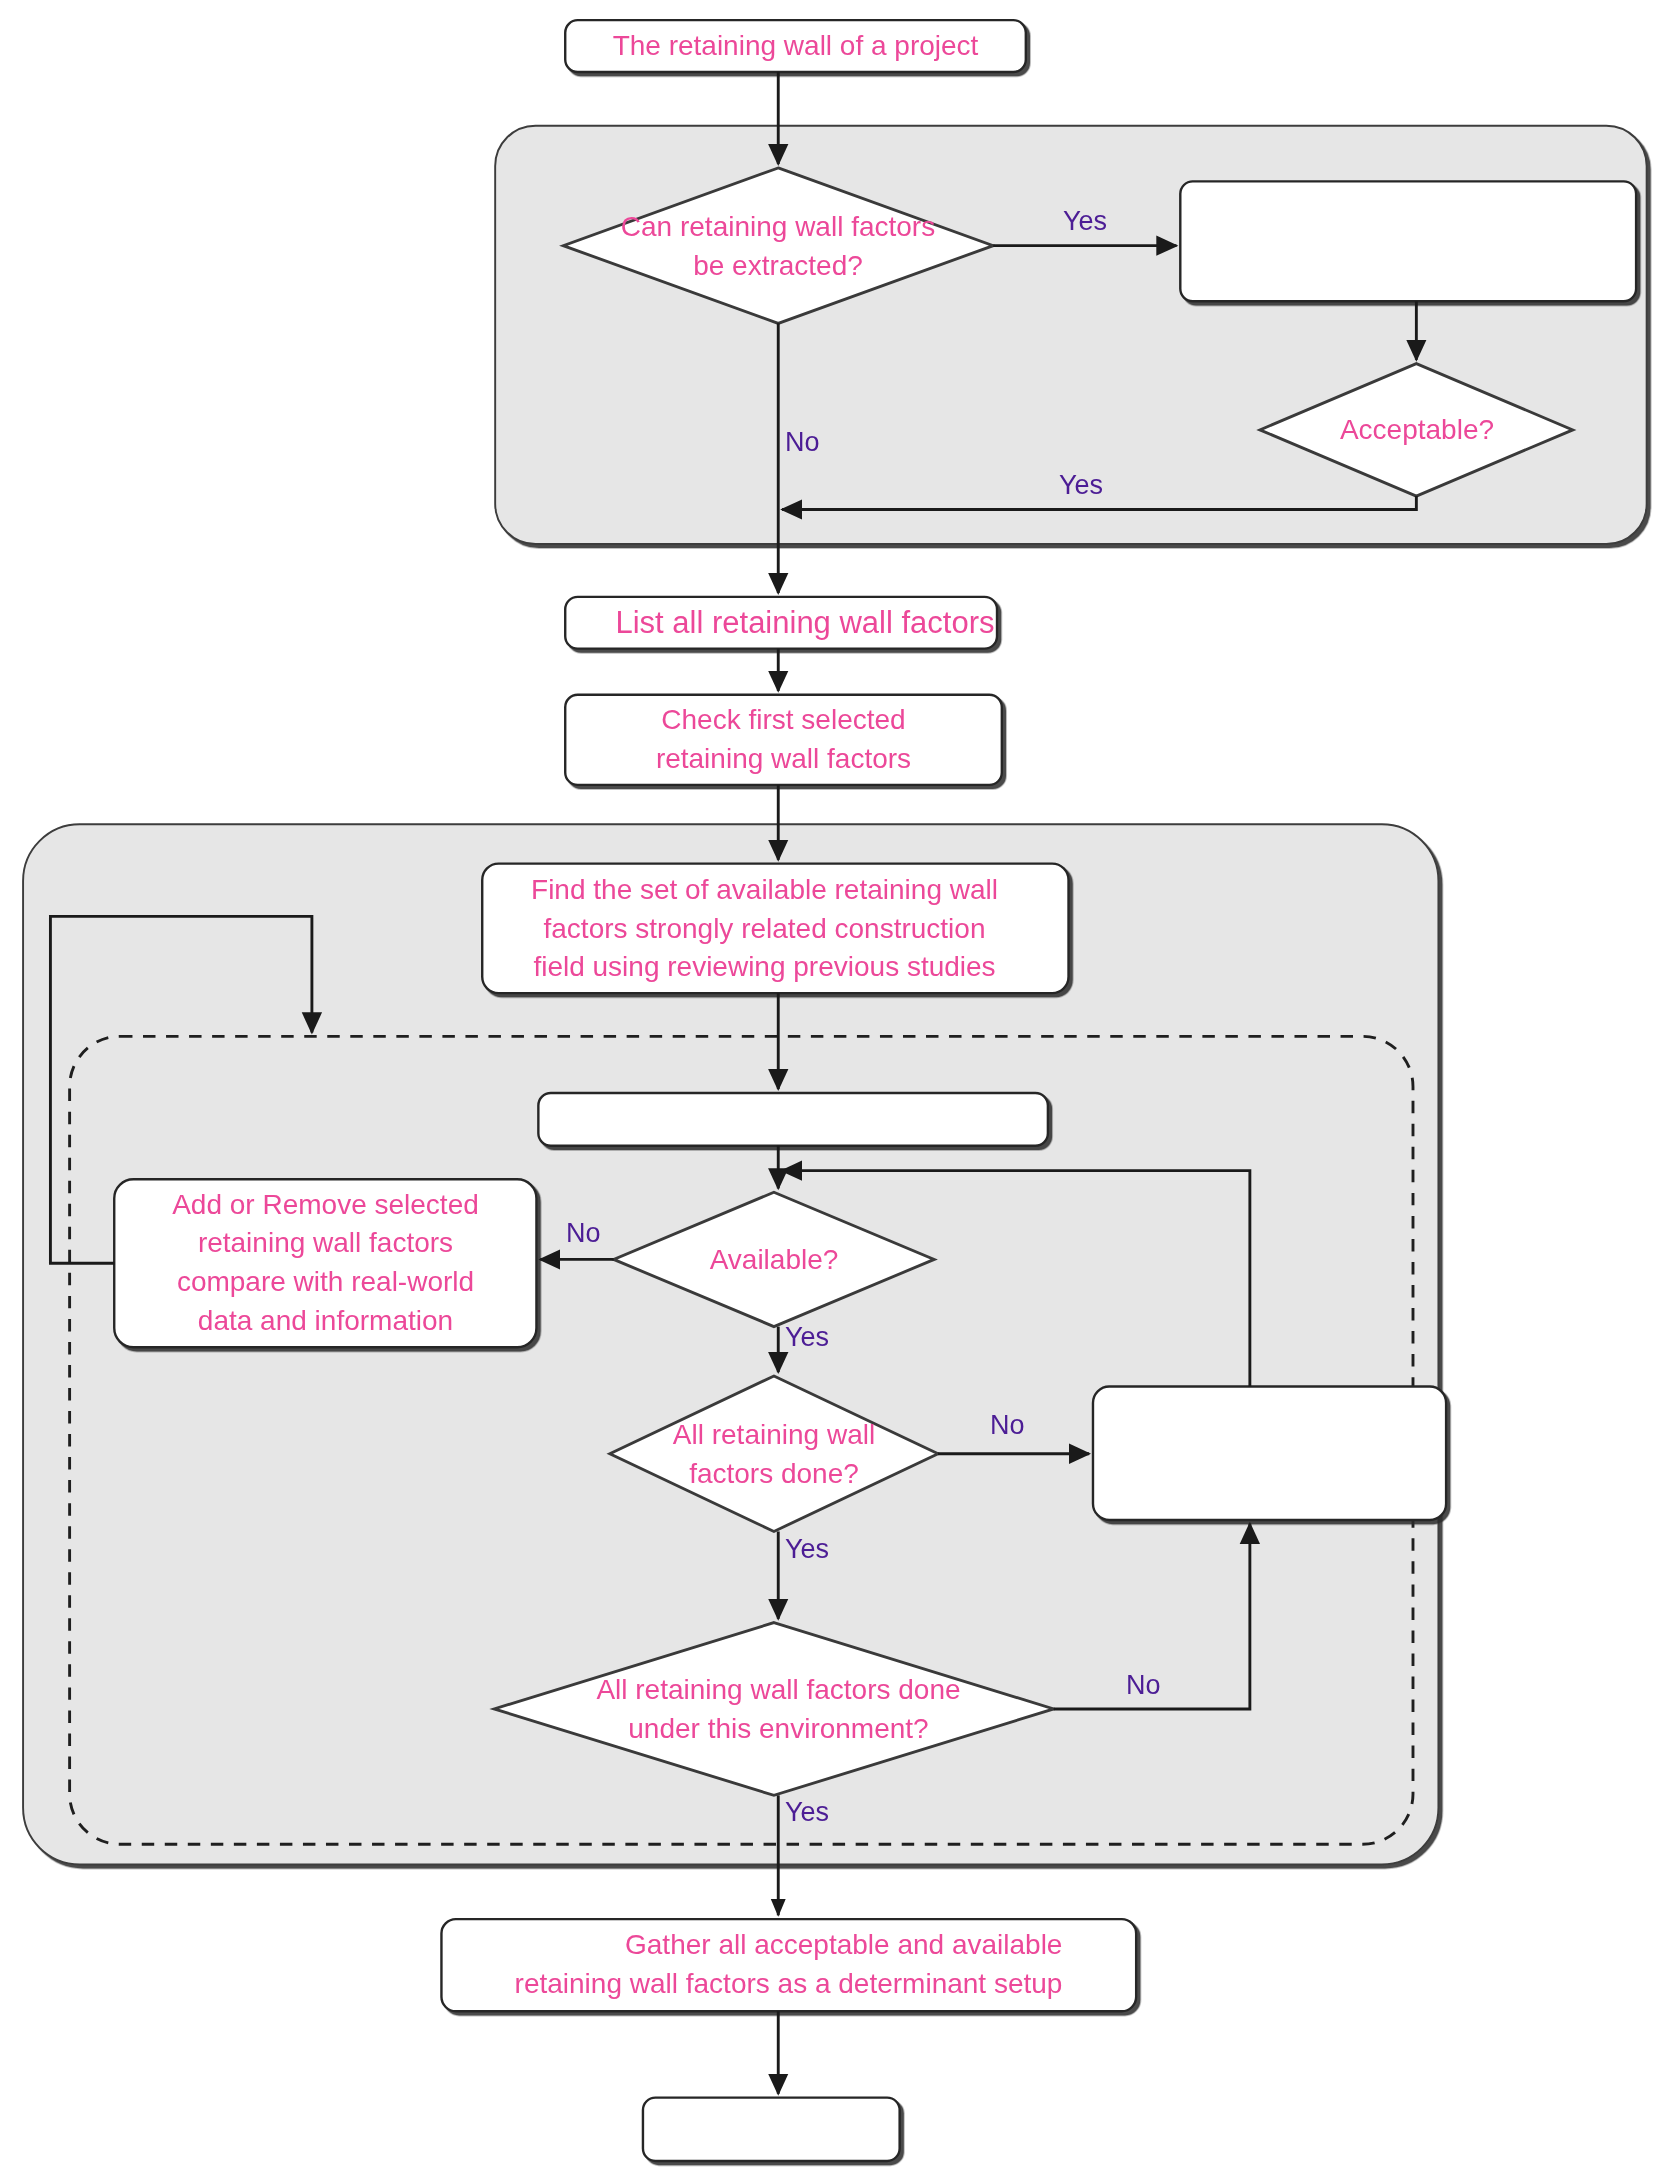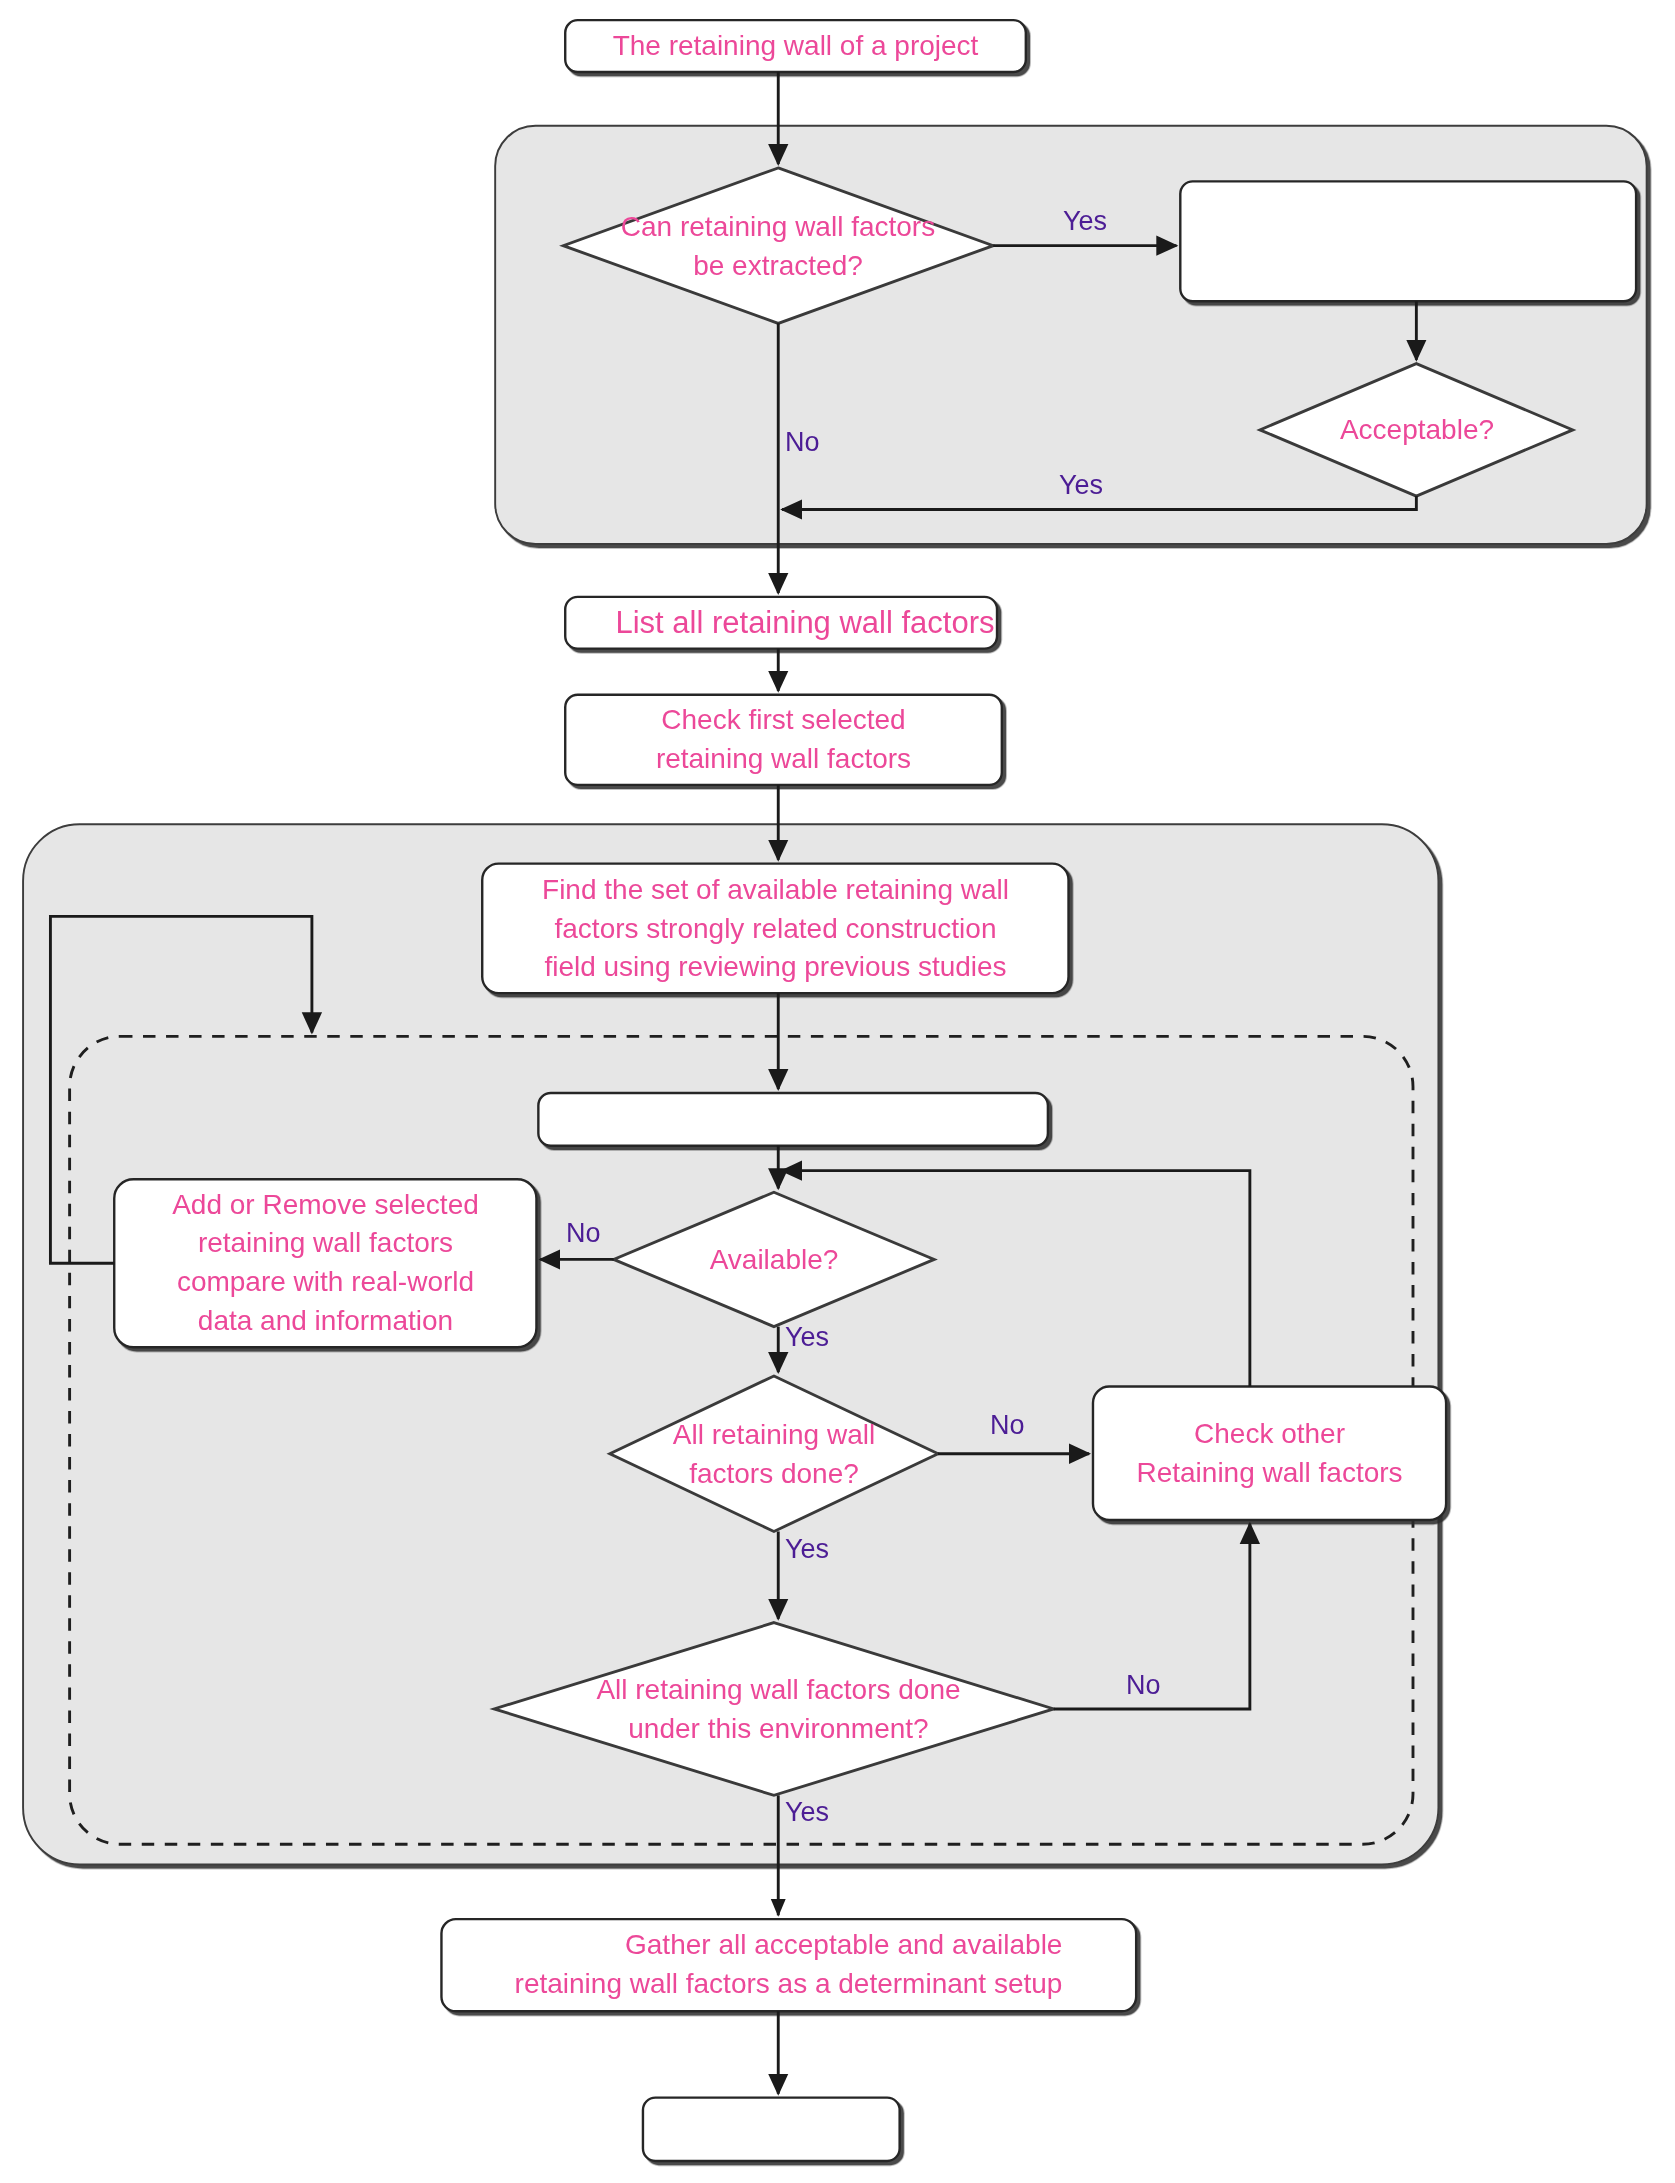--- a/index.html
+++ b/index.html
@@ -152,37 +152,35 @@
 be extracted?</div>
 
 
   <div class="node-text" style="left:1296px;top:407px;width:242px;height:46px;font-size:28px;">Acceptable?</div>
 
   <div class="node-text" style="left:565px;top:597px;width:480px;height:52px;font-size:31px;">List all retaining wall factors</div>
 
   <div class="node-text" style="left:565px;top:695px;width:437px;height:90px;font-size:28px;white-space:pre-line;">Check first selected
 retaining wall factors</div>
 
-  <div class="node-text" style="left:487px;top:864px;width:577px;height:130px;font-size:28px;white-space:pre-line;">Find the set of available retaining wall
+  <div class="node-text" style="left:476px;top:864px;width:577px;height:130px;font-size:28px;white-space:pre-line;">Find the set of available retaining wall
 factors strongly related construction
 field using reviewing previous studies</div>
 
 
   <div class="node-text" style="left:119px;top:1179px;width:413px;height:168px;font-size:28px;white-space:pre-line;">Add or Remove  selected
 retaining wall factors
 compare with real-world
 data and information</div>
 
   <div class="node-text" style="left:662px;top:1237px;width:224px;height:46px;font-size:28px;">Available?</div>
 
   <div class="node-text" style="left:624px;top:1410px;width:300px;height:89px;font-size:28px;white-space:pre-line;">All retaining wall
 factors done?</div>
 
-  <div class="node-text" style="left:1097px;top:1387px;width:345px;height:133px;font-size:28px;white-space:pre-line;">Check other
-Retaining wall factors</div>
 
   <div class="node-text" style="left:542px;top:1665px;width:473px;height:89px;font-size:28px;white-space:pre-line;">All retaining wall factors done
 under this environment?</div>
 
   <div class="node-text" style="left:446px;top:1919px;width:685px;height:92px;font-size:28px;white-space:pre-line;text-align:right;">Gather all acceptable and available
 retaining wall factors as a determinant setup</div>
 
 
   <div class="edge-label" style="left:1063px;top:206px;">Yes</div>
 

